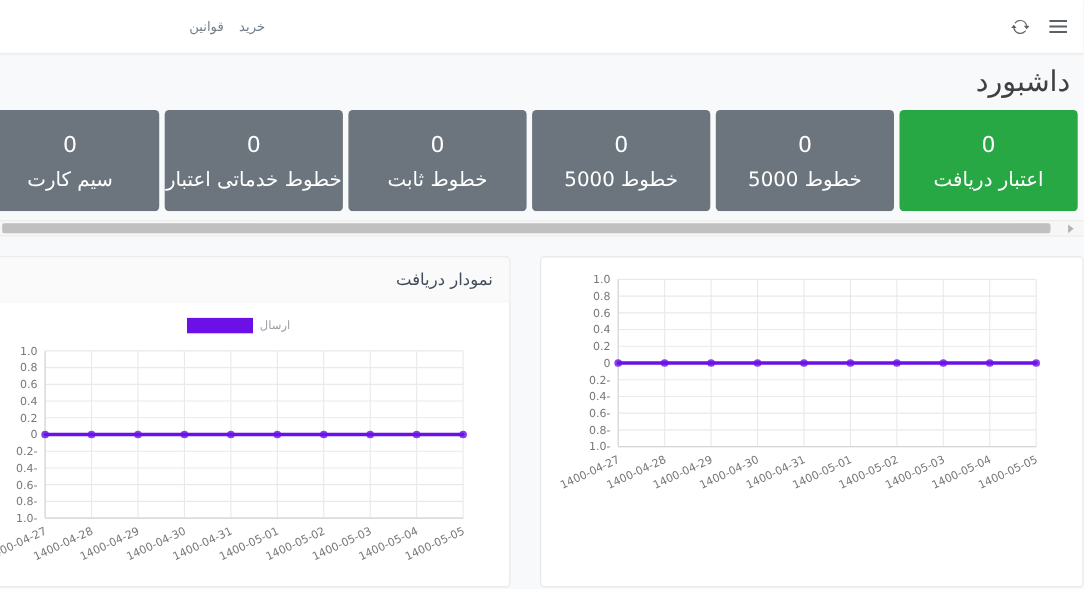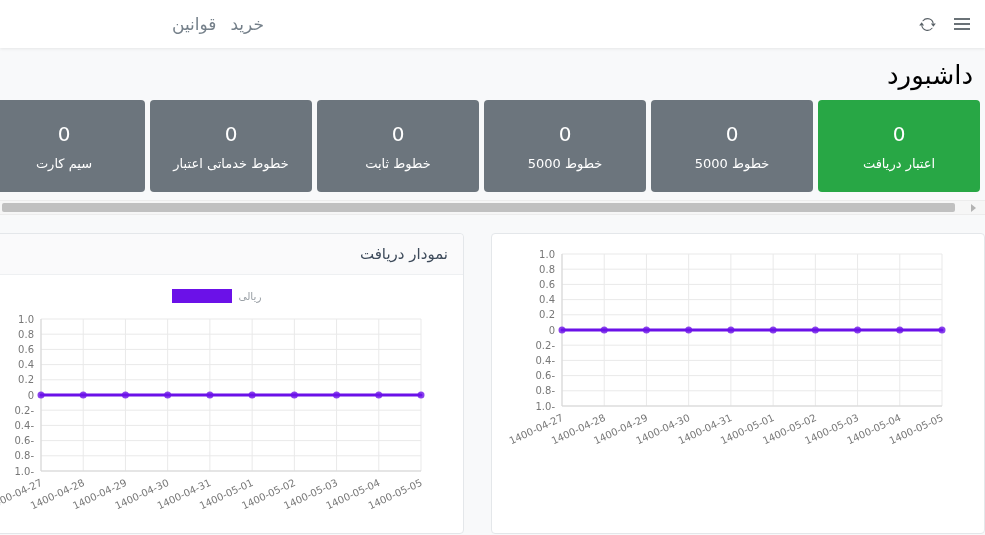--- a/index.html
+++ b/index.html
@@ -22,40 +22,40 @@
     position: absolute;
     left: 172px; top: 0;
     height: 48px;
     display: flex;
     direction: rtl;
     align-items: center;
     gap: 14px;
   }
   .nav-item {
     color: #75808a;
-    font-size: 17px;
+    font-size: 12px;
     cursor: pointer;
     white-space: nowrap;
   }
   .nav-icons {
     position: absolute;
     right: 12px; top: 0;
     height: 48px;
     display: flex;
     align-items: center;
     gap: 13px;
   }
   .icon-btn { background: none; border: none; cursor: pointer; display: flex; align-items: center; padding: 2px; }
   .icon-btn svg { display: block; }
 
   
   .page-title {
     font-size: 26px;
     font-weight: 500;
-    color: #000000;
+    color: #404040;
     text-align: right;
     margin: 10px 12px 8px;
     line-height: 34px;
     direction: rtl;
   }
 
   
   .cards-row {
     direction: rtl;
     display: flex;
@@ -68,21 +68,21 @@
     height: 92px;
     border-radius: 4px;
     color: #ffffff;
     display: flex;
     flex-direction: column;
     align-items: center;
     justify-content: center;
     background: #6c757d;
   }
   .stat-value { font-size: 20px; font-weight: 500; margin-bottom: 10px; }
-  .stat-label { font-size: 13px; }
+  .stat-label { font-size: 18px; }
 
   
   .hscrollbar {
     position: relative;
     height: 15px;
     margin-top: 8px;
     background: #f6f6f6;
     border-top: 1px solid #ececec;
     border-bottom: 1px solid #ececec;
   }
@@ -271,21 +271,21 @@
     </div>
   </section>
 
   <section class="chart-panel">
     <header class="panel-header">
       <span>نمودار دریافت</span>
     </header>
     <div class="panel-body">
       <div class="chart-legend">
         <span class="legend-swatch" style="background: rgb(107, 17, 232);"></span>
-        <span class="legend-label">ریالی</span>
+        <span class="legend-label">ارسال</span>
       </div>
       <svg class="chart" width="476" height="210" viewBox="0 0 476 210">
           <line x1="62" y1="8" x2="442" y2="8" stroke="#e9e9e9" stroke-width="1"></line>
           <line x1="62" y1="23.2" x2="442" y2="23.2" stroke="#e9e9e9" stroke-width="1"></line>
           <line x1="62" y1="38.4" x2="442" y2="38.4" stroke="#e9e9e9" stroke-width="1"></line>
           <line x1="62" y1="53.6" x2="442" y2="53.6" stroke="#e9e9e9" stroke-width="1"></line>
           <line x1="62" y1="68.8" x2="442" y2="68.8" stroke="#e9e9e9" stroke-width="1"></line>
           <line x1="62" y1="84" x2="442" y2="84" stroke="#e9e9e9" stroke-width="1"></line>
           <line x1="62" y1="99.2" x2="442" y2="99.2" stroke="#e9e9e9" stroke-width="1"></line>
           <line x1="62" y1="114.4" x2="442" y2="114.4" stroke="#e9e9e9" stroke-width="1"></line>

